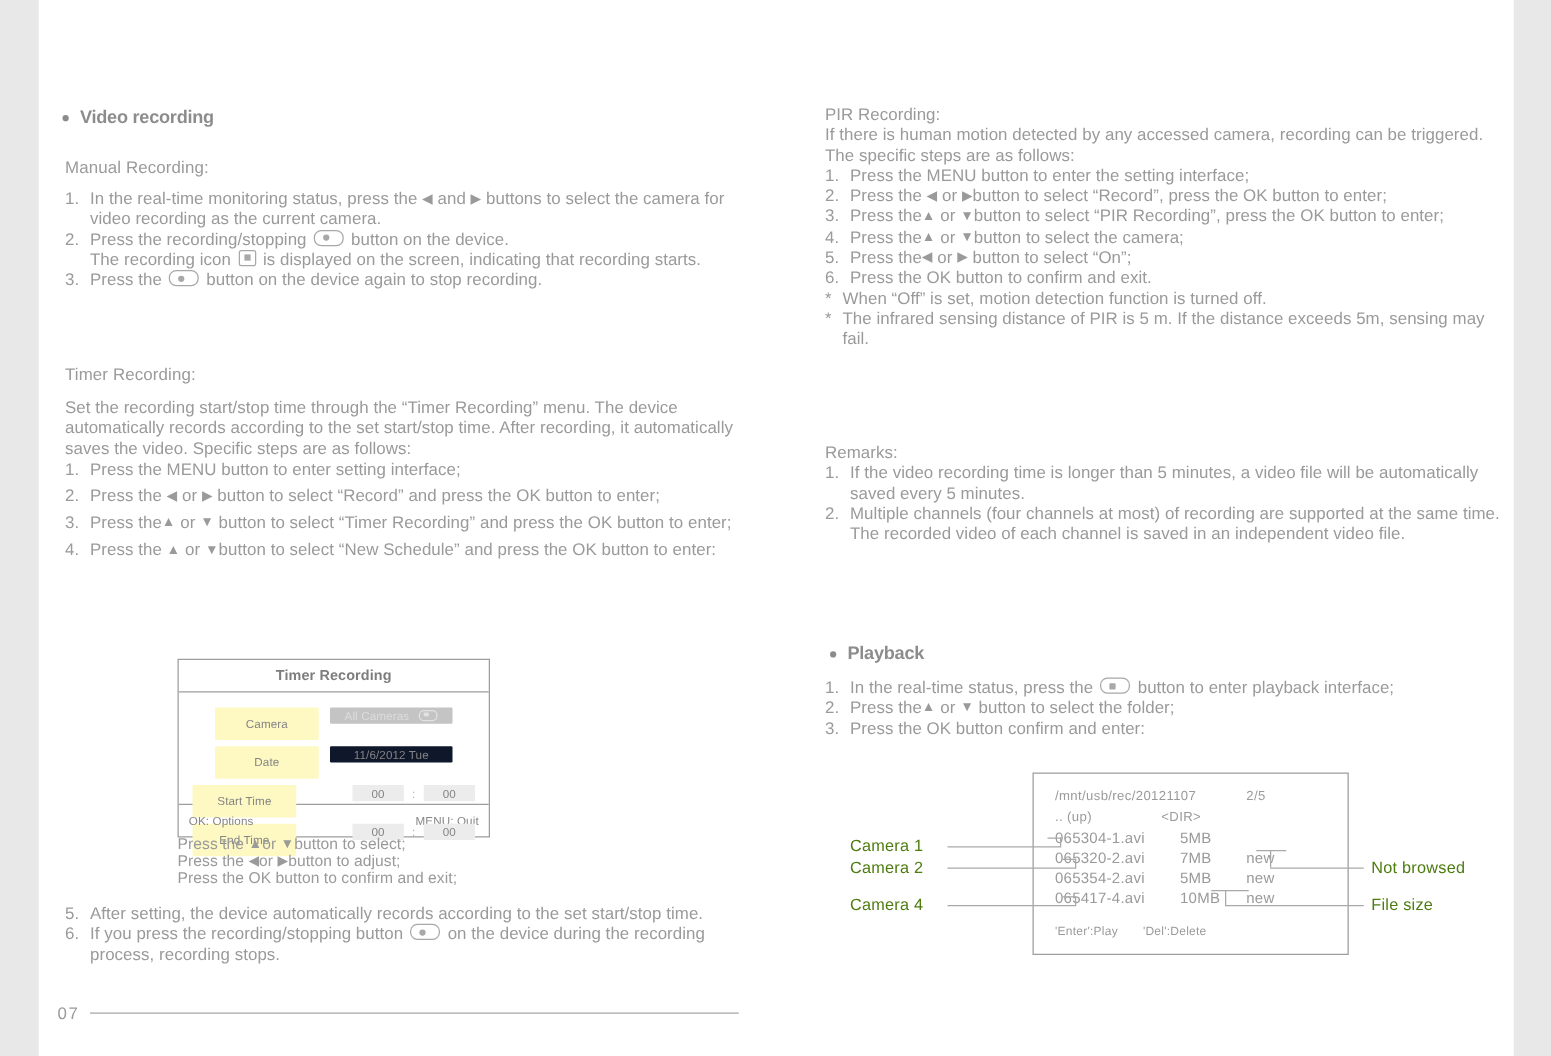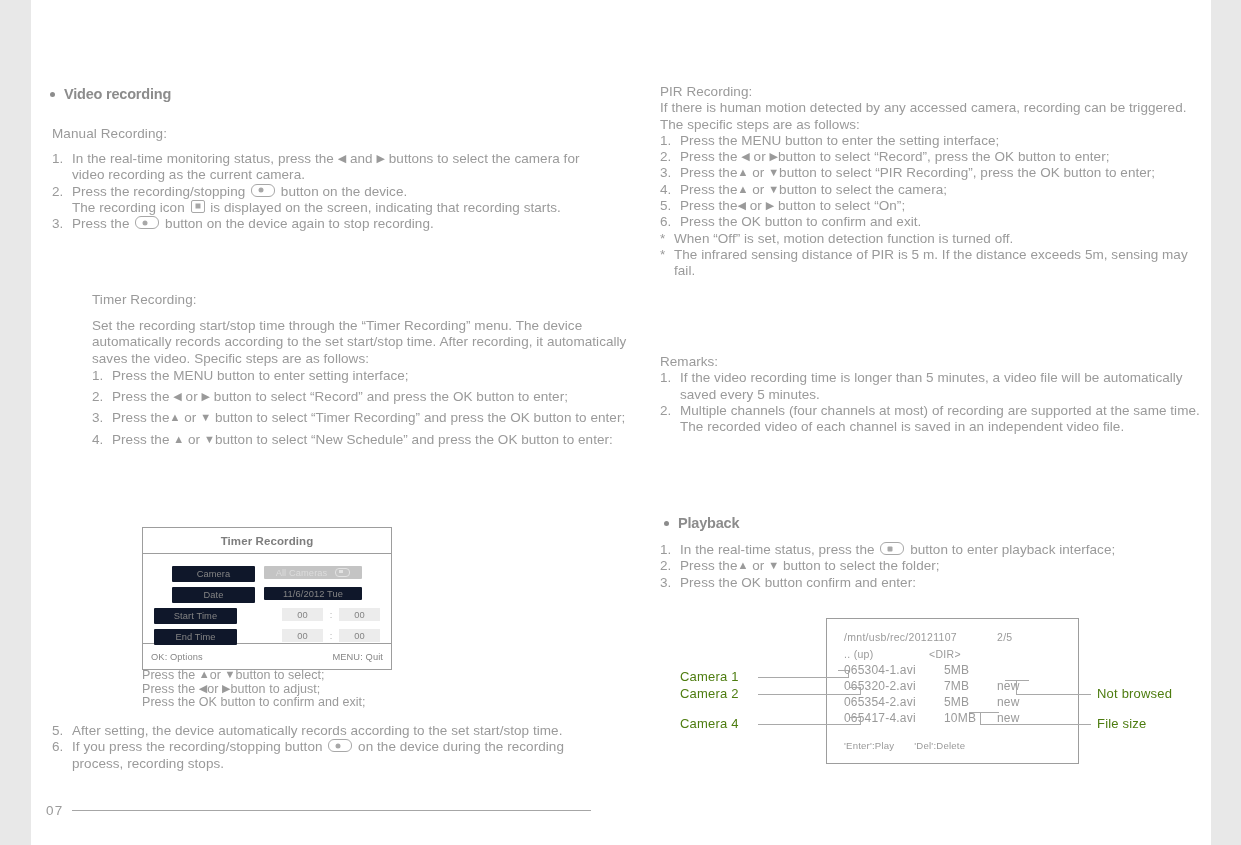--- a/index.html
+++ b/index.html
@@ -156,22 +156,22 @@
     box-sizing: border-box;
   }
   .tr-row {
     display: flex;
     justify-content: center;
     gap: 9px;
     margin-bottom: 5px;
   }
   .tr-label {
     width: 83px;
-    height: 16px;
-    background: #0f172a;
+    height: 26px;
+    background: #fef9c3;
     border-radius: 1px;
     font-size: 9.3px;
     color: #848484;
     display: flex; align-items: center; justify-content: center;
     letter-spacing: 0.1px;
   }
   .tr-val {
     width: 98px;
     height: 13px;
     background: #0f172a;
@@ -330,21 +330,21 @@
         <li class="indent-hang">
           <span class="txt"><span>The recording icon </span><span class="btn-box"></span><span> is displayed on the screen, indicating that recording starts.</span></span>
         </li>
         <li>
           <span class="num">3.</span>
           <span class="txt"><span>Press the </span><span class="btn-pill rec-left"></span><span> button on the device again to stop recording.</span></span>
         </li>
       </ul>
     </div>
 
-    <div style="position:absolute; left:6px; top:292px; width:539px;margin-left:40px;">
+    <div style="position:absolute; left:6px; top:292px; width:539px;">
       <div class="subhead">Timer Recording:</div>
 
       <div class="para" style="margin-top:11px;">Set the recording start/stop time through the “Timer Recording” menu. The device automatically records according to the set start/stop time. After recording, it automatically saves the video. Specific steps are as follows:</div>
 
       <ul class="list" style="margin-top:1px;">
         <li>
           <span class="num">1.</span>
           <span class="txt">Press the MENU button to enter setting interface;</span>
         </li>
         <li style="margin-top:5px;">

